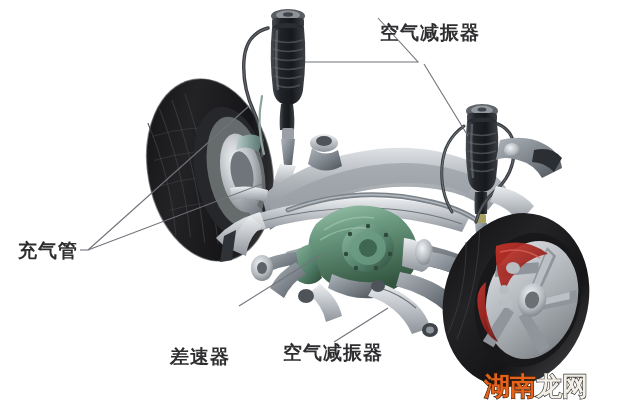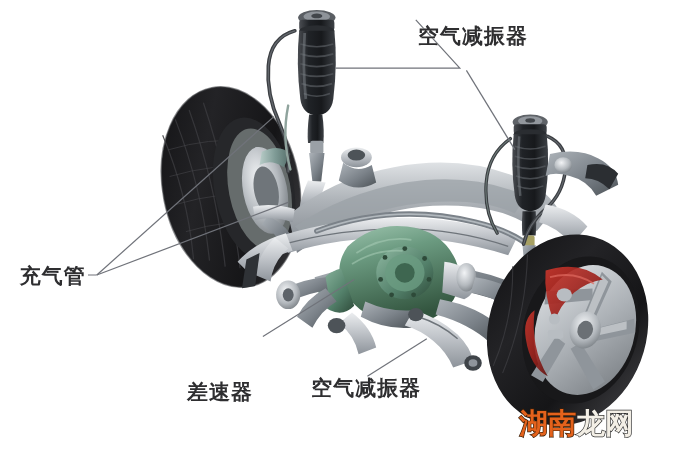--- a/index.html
+++ b/index.html
@@ -24,21 +24,21 @@
     font-family:"DejaVu Sans","Liberation Sans",sans-serif;
     text-shadow:0 0 1px rgba(255,255,255,.9);
   }
   #lbl-shock{left:380px;top:20px;font-size:19px;}
   #lbl-hose {left:18px;top:238px;font-size:19px;}
   #lbl-diff {left:170px;top:300px;font-size:19px;margin-top:44px;}
   #lbl-arm  {left:283px;top:340px;font-size:19px;}
 
   
   #watermark{
-    position:absolute;left:472px;top:371px;
+    position:absolute;left:484px;top:371px;
     font-size:26px;font-weight:700;letter-spacing:0px;
     font-family:"DejaVu Sans","Liberation Sans",sans-serif;
     white-space:nowrap;line-height:30px;
   }
   #watermark .wm-a{
     color:#e4621c;
     -webkit-text-stroke:1.2px #3a2008;
     paint-order:stroke fill;
   }
   #watermark .wm-b{

